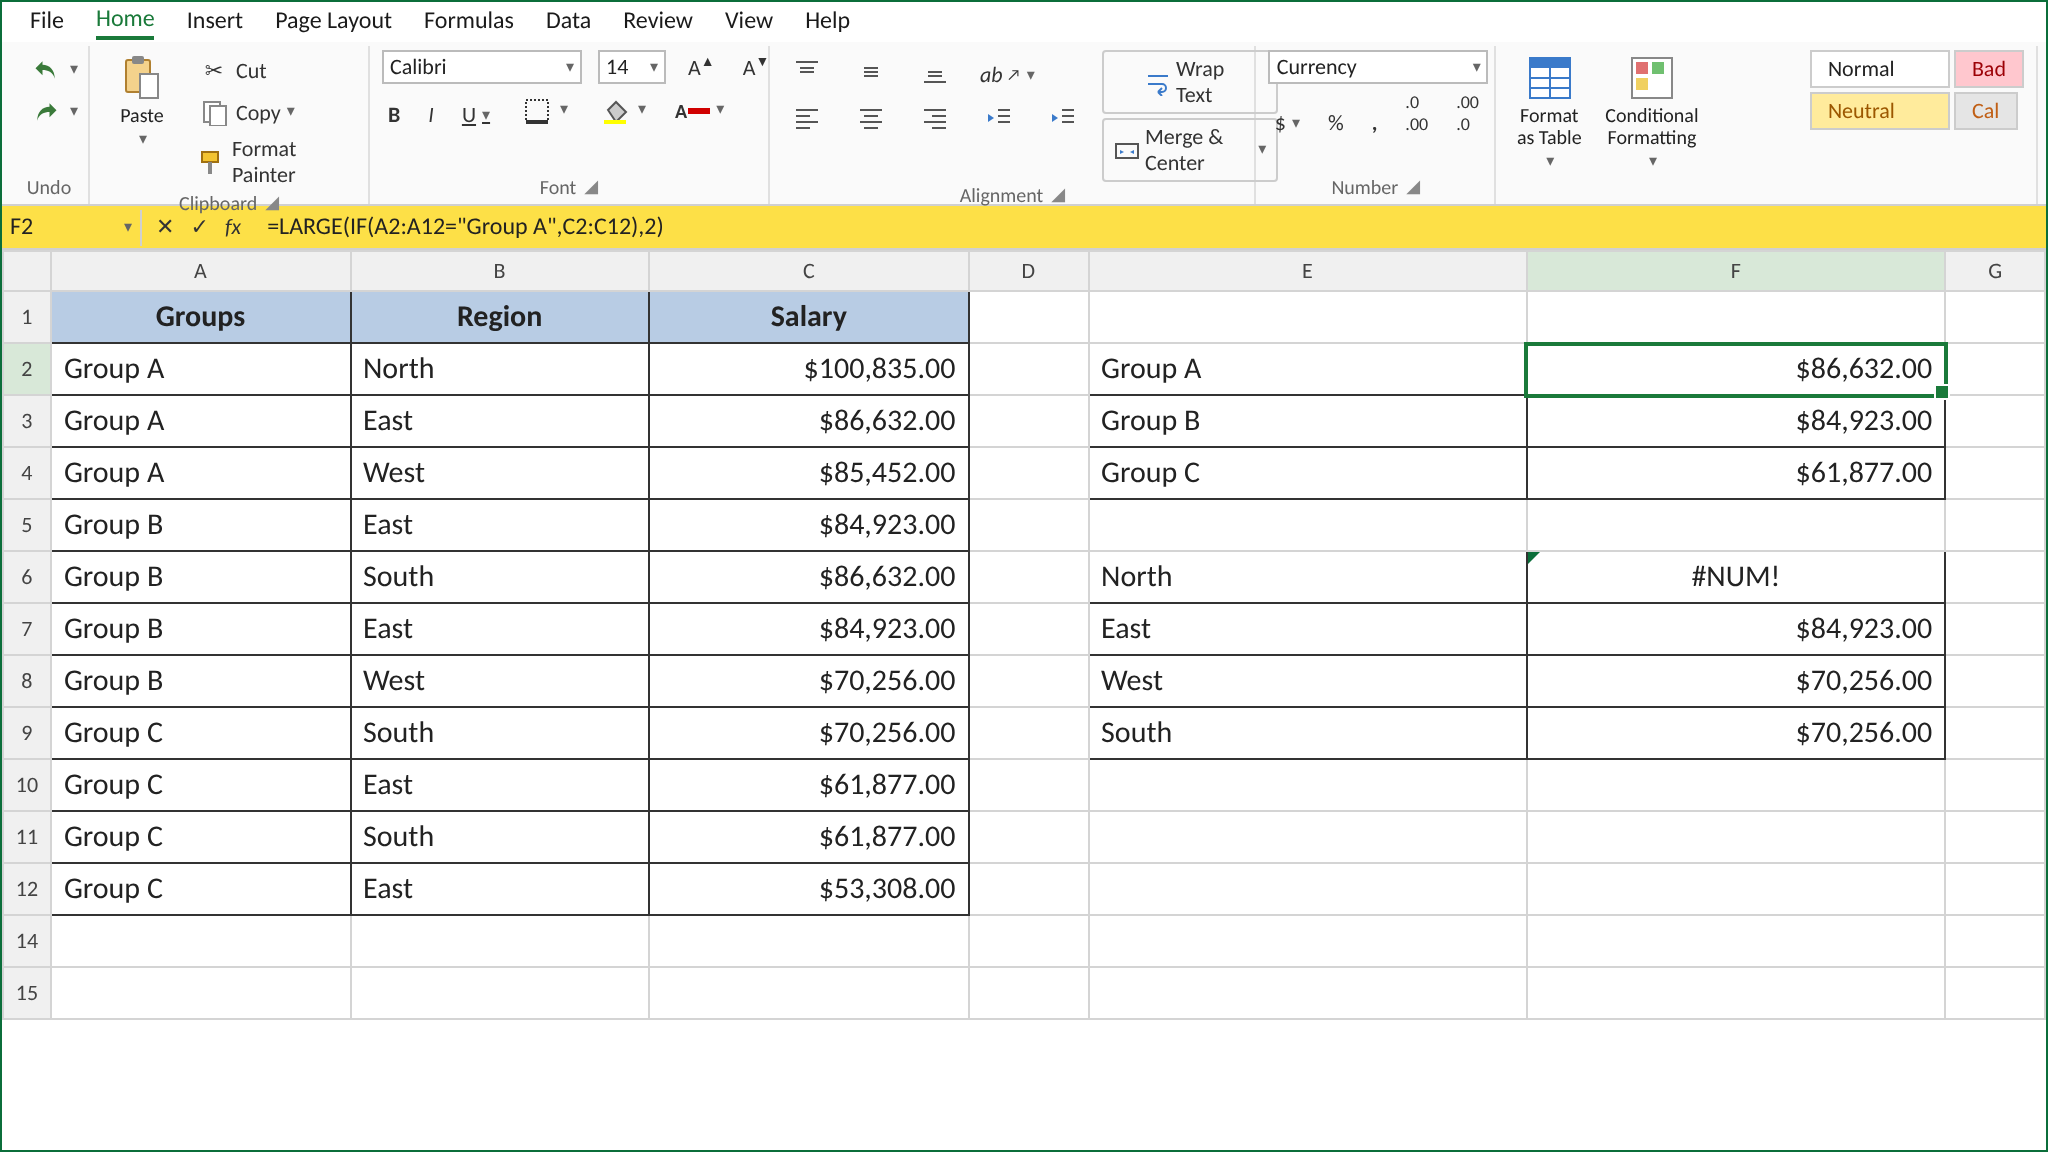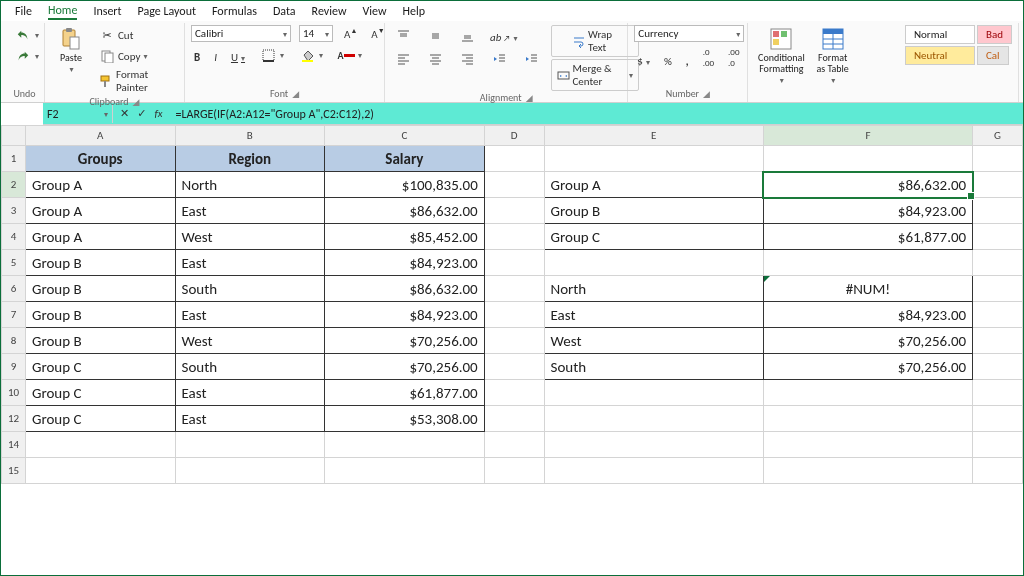--- a/index.html
+++ b/index.html
@@ -24,21 +24,21 @@
   .dd { font-size: 8px; color: #666; margin-left: 1px; }
   .sel { border: 1px solid #bbb; font-size: 11px; padding: 1px 3px; background: #fff; display: inline-flex; align-items: center; justify-content: space-between; }
   .iconbox { width: 18px; height: 18px; display: inline-flex; align-items: center; justify-content: center; }
   .styles-cells { display: flex; flex-direction: column; gap: 2px; margin-left: 48px; }
   .stylecell { border: 1px solid #ccc; padding: 2px 8px; font-size: 11px; min-width: 70px; }
   .stylecell.normal { background: #fff; }
   .stylecell.bad { background: #ffc7ce; color: #9c0006; }
   .stylecell.neutral { background: #ffeb9c; color: #9c5700; }
   .stylecell.cal { background: #e5e5e5; color: #c05f15; }
   
-  .fbar { display: flex; align-items: center; height: 22px; border-bottom: 1px solid #d0d0d0; background: #5eead4; font-size: 12px; margin-left: 42px; }
+  .fbar { display: flex; align-items: center; height: 22px; border-bottom: 1px solid #d0d0d0; background: #fde047; font-size: 12px; }
   .namebox { width: 70px; border-right: 1px solid #d0d0d0; padding: 2px 4px; display: flex; align-items: center; justify-content: space-between; }
   .fbar .fxicons { display: flex; gap: 2px; padding: 0 4px; color: #888; }
   .fxinput { flex: 1; padding: 2px 6px; font-family: Calibri, Arial, sans-serif; font-size: 12px; }
   
   .gridwrap { position: relative; height: 452px; overflow: hidden; }
   table.sheet { border-collapse: collapse; table-layout: fixed; }
   .sheet th, .sheet td { border: 1px solid #d4d4d4; font-family: Calibri, Arial, sans-serif; }
   .sheet thead th { background: #f0f0f0; font-weight: normal; font-size: 11px; color: #444; height: 20px; text-align: center; position: sticky; top: 0; }
   .sheet tbody th { background: #f0f0f0; font-weight: normal; font-size: 11px; color: #444; width: 24px; text-align: center; }
   .sheet td { height: 26px; padding: 2px 6px; font-size: 15px; background: #fff; }
@@ -343,39 +343,39 @@
         <span>Number</span>
         <span class="launcher">◢</span>
       </div>
   </div>
 
   <div class="group" style="flex:1">
     <div class="group-body">
       <div class="bigbtn">
         <span class="ic">
             <svg width="24" height="24">
-              <rect x="2" y="2" width="20" height="20" fill="#fff" stroke="#888"></rect>
-              <rect x="4" y="4" width="6" height="6" fill="#e07070"></rect>
-              <rect x="12" y="4" width="6" height="6" fill="#70c070"></rect>
-              <rect x="4" y="12" width="6" height="6" fill="#f0d060"></rect>
-            </svg>
-          </span>
-        <span class="lbl"><span>Conditional Formatting</span> <span class="dd">▾</span></span>
-      </div>
-      <div class="bigbtn">
-        <span class="ic">
-            <svg width="24" height="24">
               <rect x="2" y="2" width="20" height="20" fill="#fff" stroke="#3a7aca"></rect>
               <rect x="2" y="2" width="20" height="5" fill="#3a7aca"></rect>
               <line x1="2" y1="12" x2="22" y2="12" stroke="#3a7aca"></line>
               <line x1="2" y1="17" x2="22" y2="17" stroke="#3a7aca"></line>
               <line x1="12" y1="7" x2="12" y2="22" stroke="#3a7aca"></line>
             </svg>
           </span>
         <span class="lbl"><span>Format as Table</span> <span class="dd">▾</span></span>
+      </div>
+      <div class="bigbtn">
+        <span class="ic">
+            <svg width="24" height="24">
+              <rect x="2" y="2" width="20" height="20" fill="#fff" stroke="#888"></rect>
+              <rect x="4" y="4" width="6" height="6" fill="#e07070"></rect>
+              <rect x="12" y="4" width="6" height="6" fill="#70c070"></rect>
+              <rect x="4" y="12" width="6" height="6" fill="#f0d060"></rect>
+            </svg>
+          </span>
+        <span class="lbl"><span>Conditional Formatting</span> <span class="dd">▾</span></span>
       </div>
       <div class="styles-cells">
         <div style="display:flex;gap:2px">
           <span class="stylecell normal">Normal</span>
           <span class="stylecell bad" style="min-width:20px">Bad</span>
         </div>
         <div style="display:flex;gap:2px">
           <span class="stylecell neutral">Neutral</span>
           <span class="stylecell cal" style="min-width:20px">Cal</span>
         </div>
@@ -522,20 +522,30 @@
           <th>10</th>
           <td class="bord">Group C</td>
           <td class="bord">East</td>
           <td class="bord money">$61,877.00</td>
           <td></td>
           <td></td>
           <td></td>
           <td></td>
         </tr>
         <tr>
+          <th>11</th>
+          <td class="bord">Group C</td>
+          <td class="bord">South</td>
+          <td class="bord money">$61,877.00</td>
+          <td></td>
+          <td></td>
+          <td></td>
+          <td></td>
+        </tr>
+        <tr>
           <th>12</th>
           <td class="bord">Group C</td>
           <td class="bord">East</td>
           <td class="bord money">$53,308.00</td>
           <td></td>
           <td></td>
           <td></td>
           <td></td>
         </tr>
         <tr>

